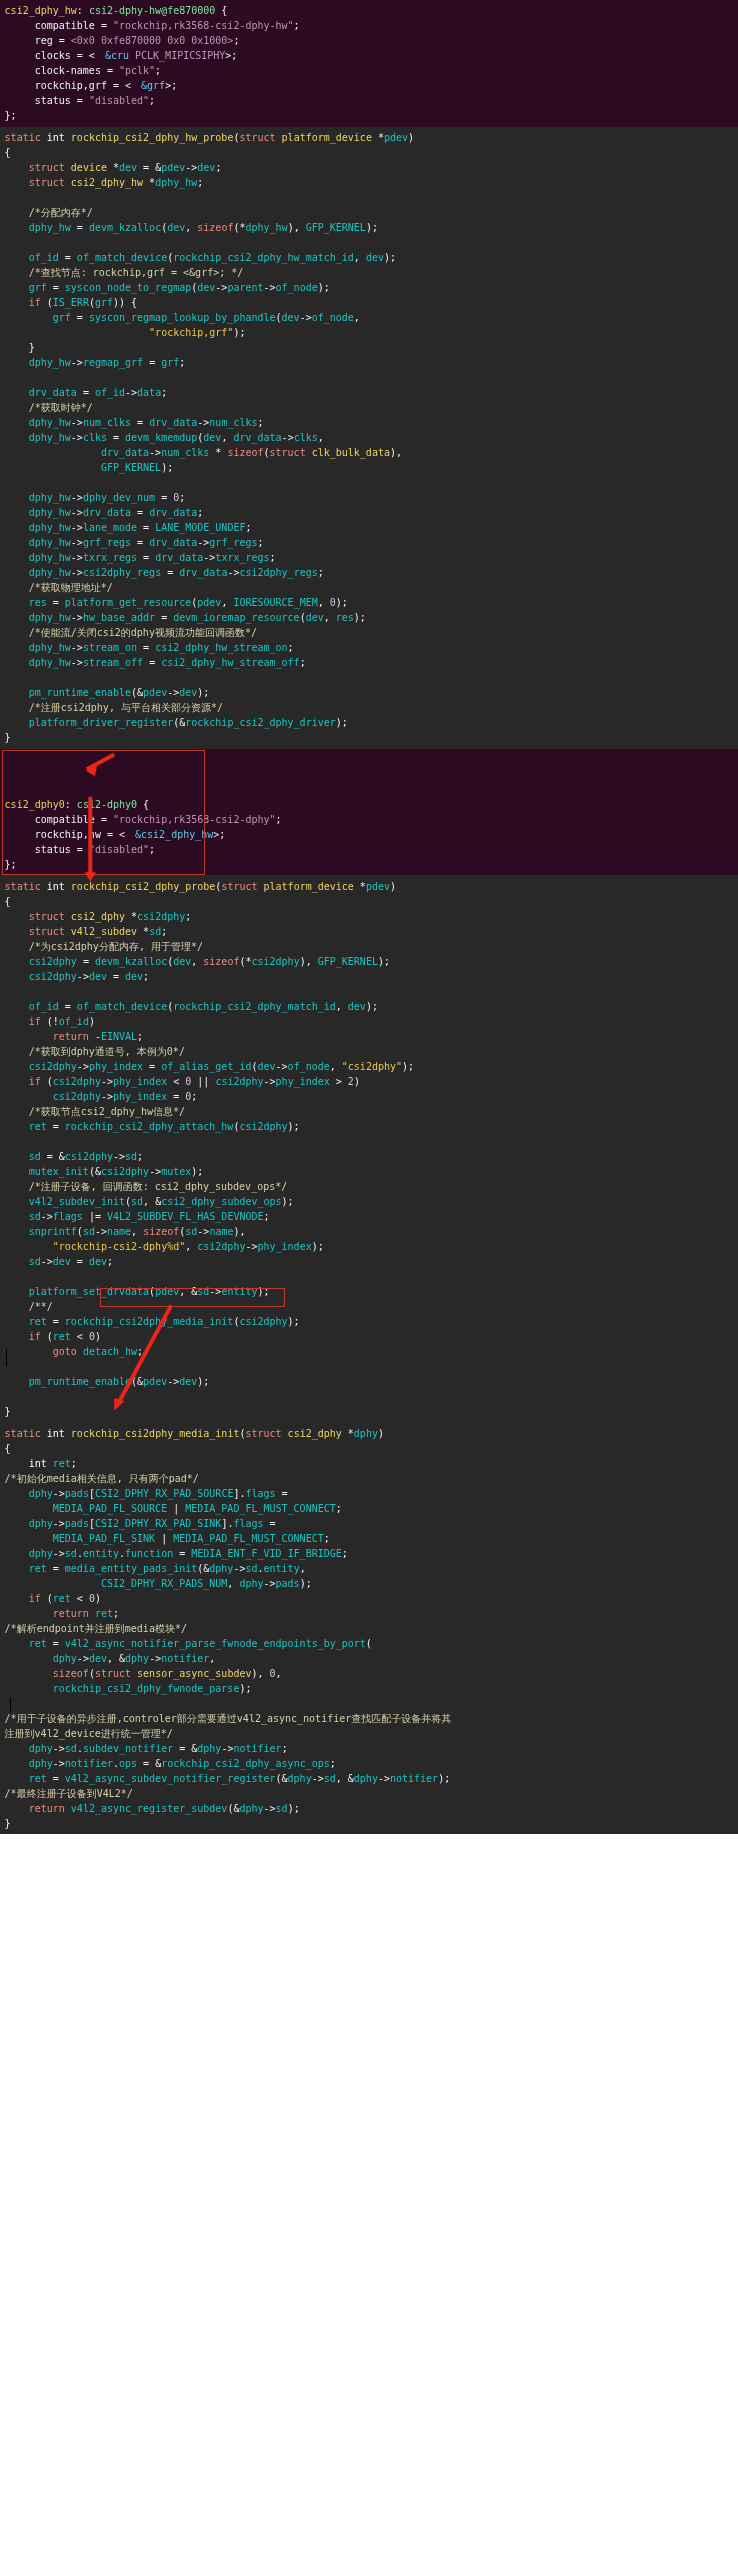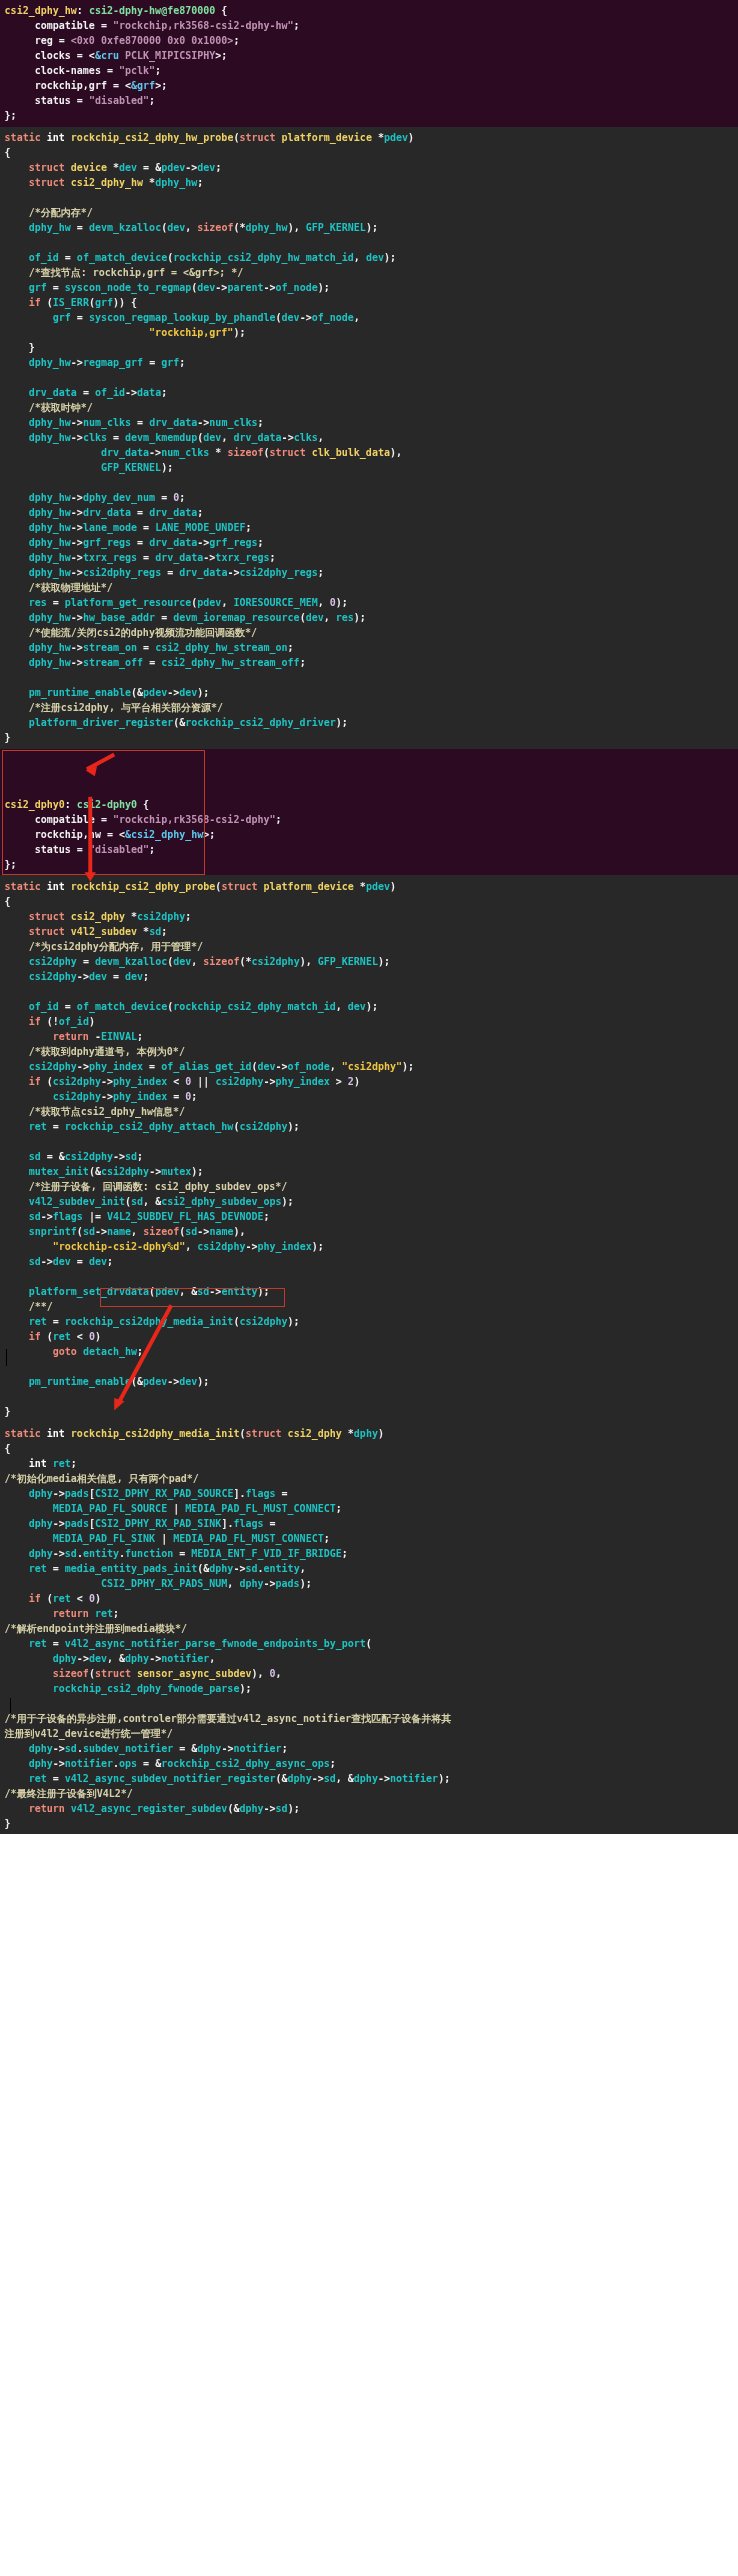--- a/index.html
+++ b/index.html
@@ -1,20 +1,20 @@
 <!DOCTYPE html>
 <html style="font-size:9px"><head>
 <meta charset="utf-8">
 <style>
   html,body{margin:0;padding:0;background:#ffffff;}
   body{
     font-family:"DejaVu Sans Mono","Liberation Mono",monospace;
     width:739px;
   }
-  .page{width:739px;position:relative;background:#f9a8d4;font-weight:bold;}
+  .page{width:739px;position:relative;background:#f9a8d4;}
 
   .block{
     box-sizing:border-box;
     padding:3.4px 0 3.4px 0;
     font-size:10px;
     line-height:15px;
     white-space:pre;
     overflow:hidden;
     position:relative;
   }
@@ -23,21 +23,21 @@
 
   .ln{ display:block; padding-left:4.6px; min-height:15px; }
 
   
   .dts .t-label  {color:#f0d264;}
   .dts .t-node   {color:#82e0a0;}
   .dts .t-prop   {color:#f2f2f2;margin-left:6px;}
   .dts .t-punc   {color:#f2f2f2;}
   .dts .t-str    {color:#c093b5;}
   .dts .t-num    {color:#c093b5;}
-  .dts .t-ref    {color:#5ec8ec;}
+  .dts .t-ref    {color:#5ec8ec;margin-left:10px;}
   .dts .t-const  {color:#c093b5;}
 
   
   .c .t-kw    {color:#f08a7a;}
   .c .t-type  {color:#ffffff;text-align:center;}
   .c .t-fn    {color:#f0d264;}
   .c .t-id    {color:#1ec3c3;}
   .c .t-plain {color:#f2f2f2;}
   .c .t-cmt   {color:#d6d0a8;text-align:right;}
   .c .t-str   {color:#f0c744;}

